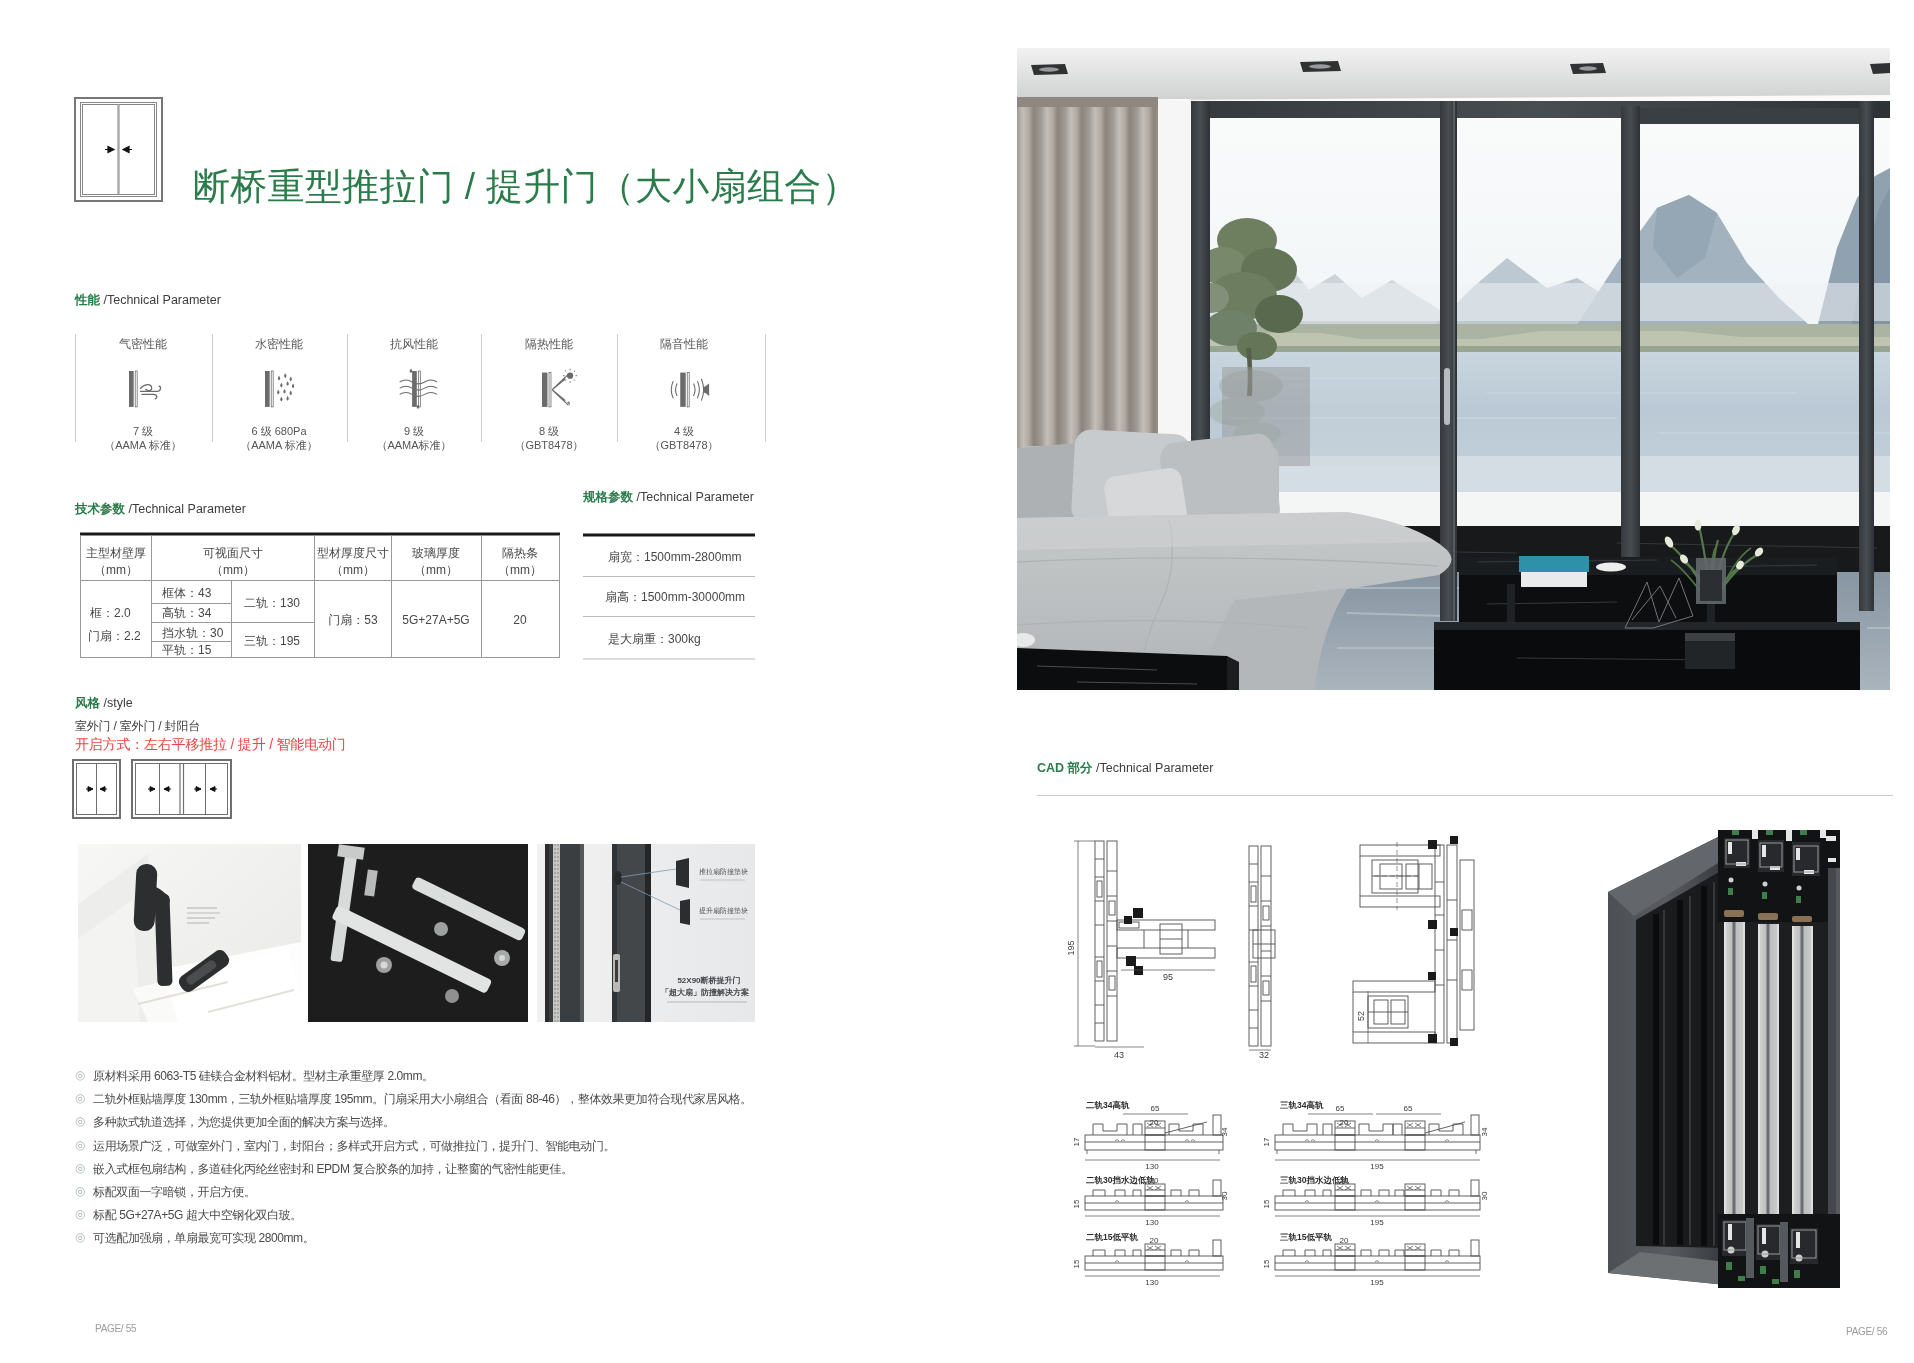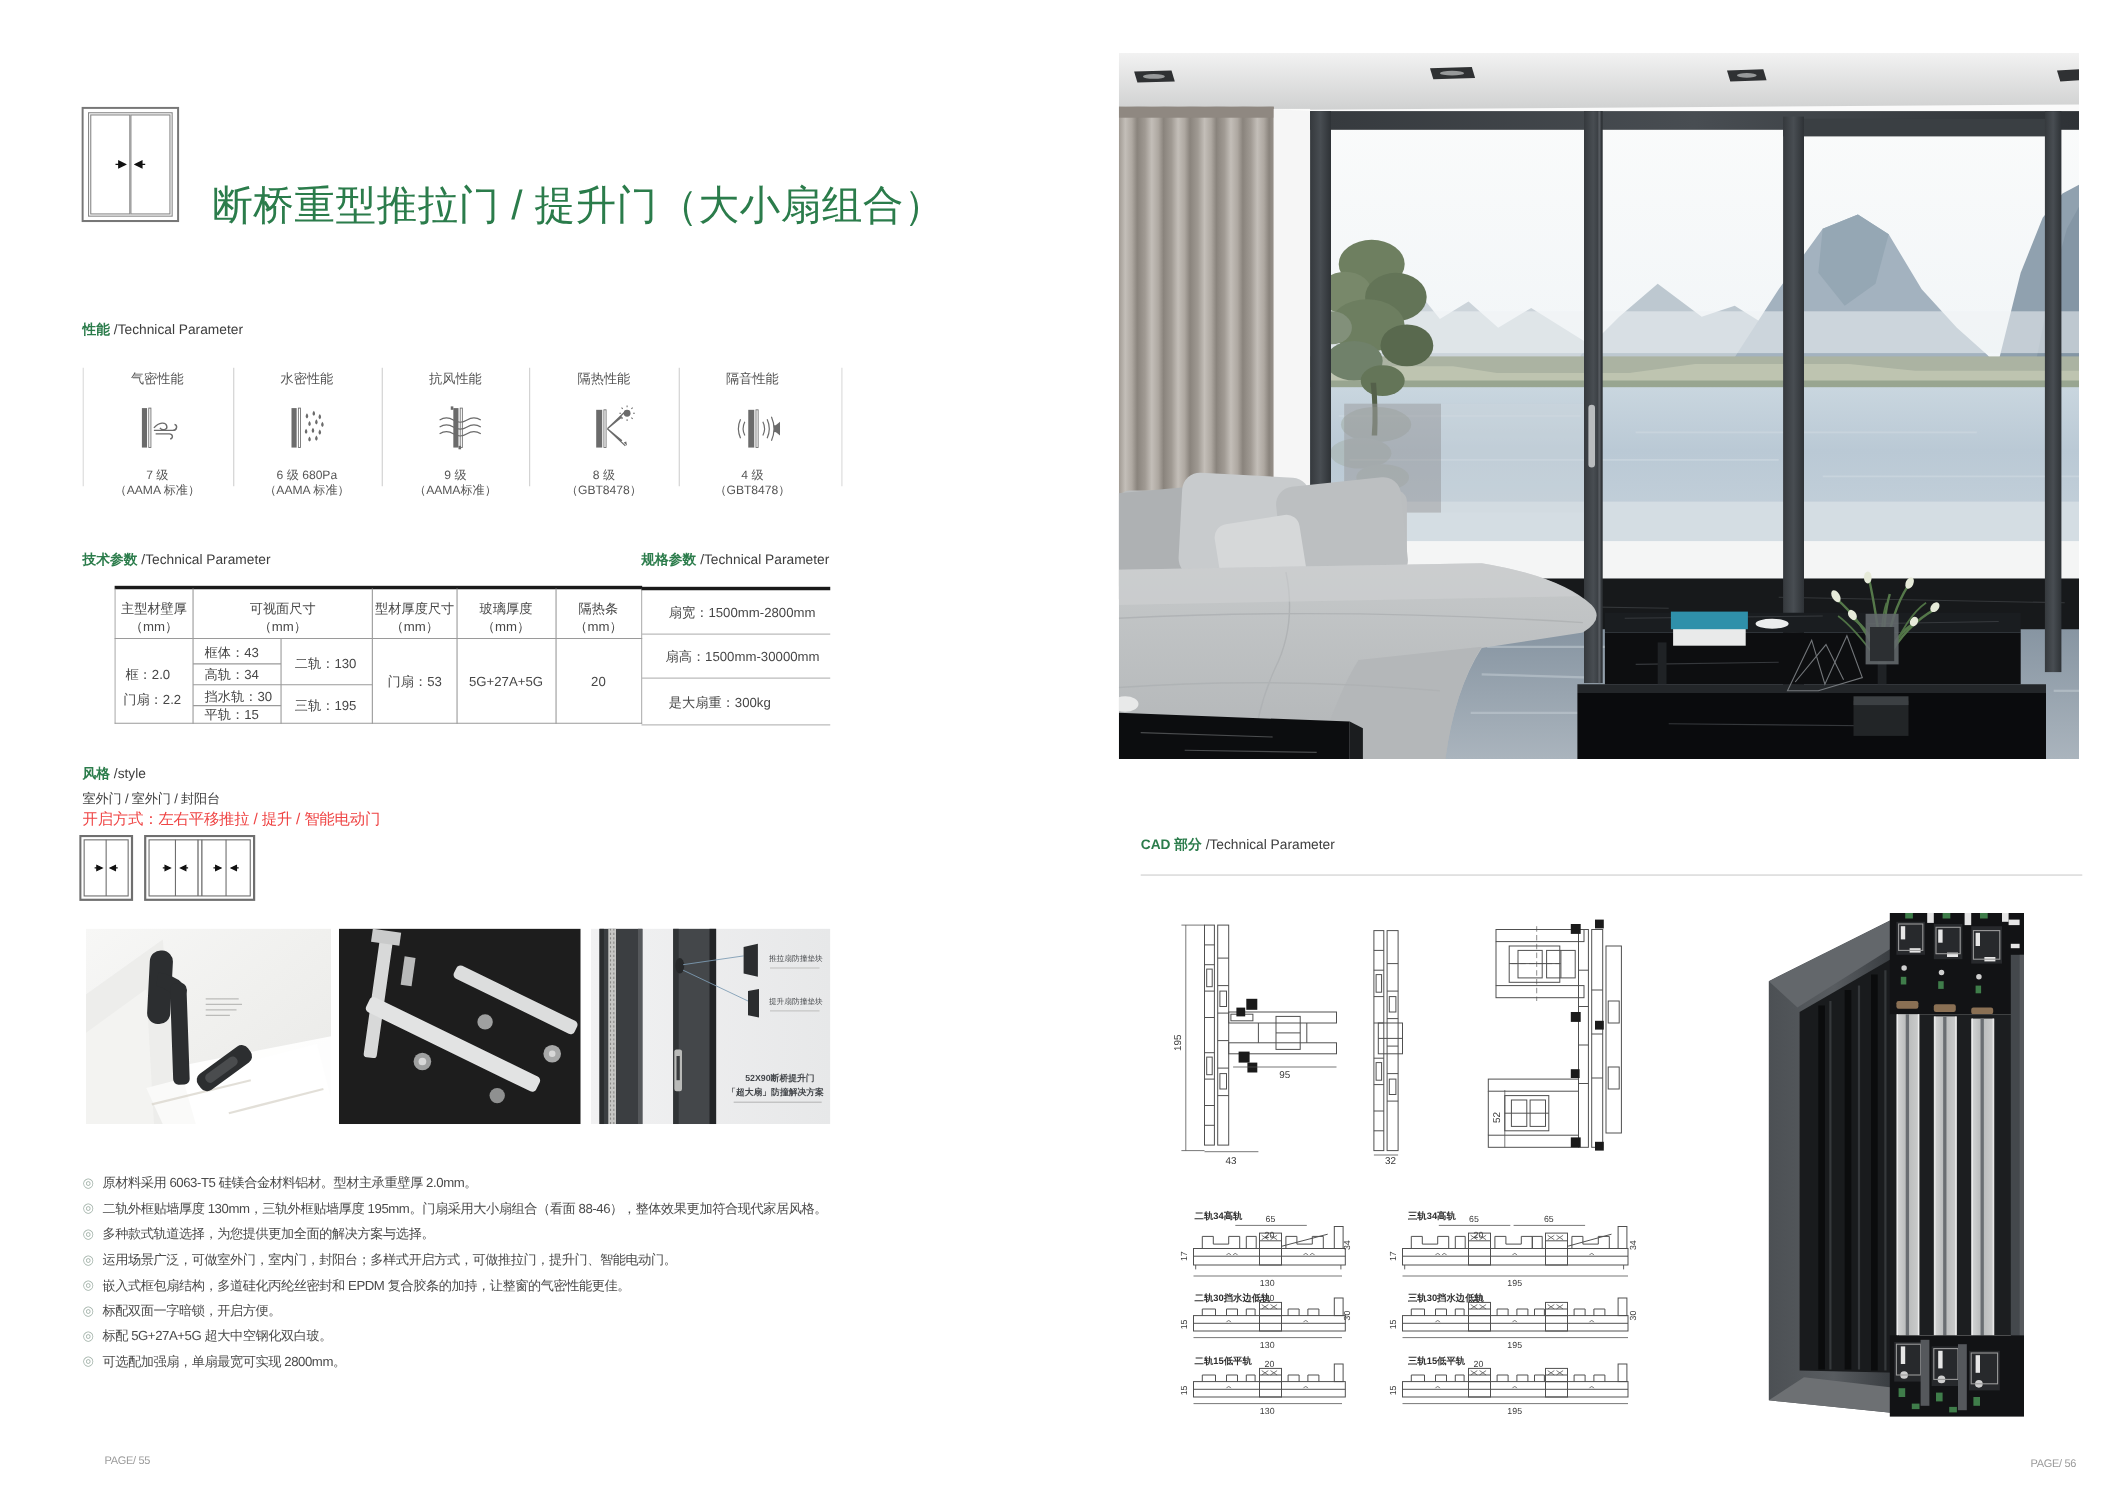--- a/index.html
+++ b/index.html
@@ -126,21 +126,21 @@
           <path d="M35 10 q6 14 0 28"></path>
         </g>
         <path d="M40 20 l5 -4 v16 l-5 -4 z" fill="#6b6b6b"></path>
         <rect x="38" y="20" width="3" height="8" fill="#6b6b6b"></rect>
       </g>
     </svg>
   </div>
 
   <div class="abs sechead" style="left:75px; top:501px;">技术参数 <span class="en">/Technical Parameter</span></div>
 
-  <div class="abs" id="techTable" style="left:80px; top:532px; width:480px; height:127px;margin-left:24px;">
+  <div class="abs" id="techTable" style="left:80px; top:532px; width:480px; height:127px;">
     <svg width="480" height="127" viewBox="0 0 480 127">
       <line x1="0" y1="2" x2="480" y2="2" stroke="#1a1a1a" stroke-width="3.2"></line>
       <g stroke="#9a9a9a" stroke-width="1">
         <line x1="0.5" y1="3" x2="0.5" y2="126"></line>
         <line x1="71.5" y1="3" x2="71.5" y2="126"></line>
         <line x1="151.5" y1="49" x2="151.5" y2="126"></line>
         <line x1="234.5" y1="3" x2="234.5" y2="126"></line>
         <line x1="311.5" y1="3" x2="311.5" y2="126"></line>
         <line x1="401.5" y1="3" x2="401.5" y2="126"></line>
         <line x1="479.5" y1="3" x2="479.5" y2="126"></line>
@@ -171,21 +171,21 @@
         <text x="10" y="85">框：2.0</text>
         <text x="8" y="108">门扇：2.2</text>
         <text x="82" y="65">框体：43</text>
         <text x="82" y="85">高轨：34</text>
         <text x="82" y="105">挡水轨：30</text>
         <text x="82" y="122">平轨：15</text>
       </g>
     </svg>
   </div>
 
-  <div class="abs sechead" style="left:583px; top:501px;">规格参数 <span class="en">/Technical Parameter</span></div>
+  <div class="abs sechead" style="left:583px; top:489px;">规格参数 <span class="en">/Technical Parameter</span></div>
 
   <div class="abs" id="specTable" style="left:583px; top:533px; width:172px; height:127px;">
     <svg width="172" height="127" viewBox="0 0 172 127">
       <line x1="0" y1="2" x2="172" y2="2" stroke="#1a1a1a" stroke-width="3.2"></line>
       <g stroke="#bbbbbb" stroke-width="1">
         <line x1="0" y1="43.5" x2="172" y2="43.5"></line>
         <line x1="0" y1="83.5" x2="172" y2="83.5"></line>
         <line x1="0" y1="126" x2="172" y2="126"></line>
       </g>
       <g font-family="Liberation Sans,sans-serif" font-size="12" fill="#474747">

